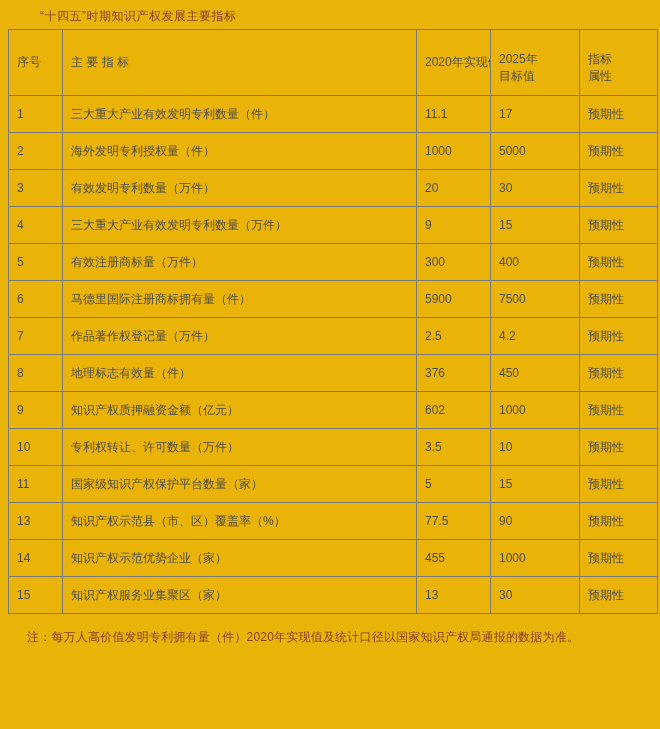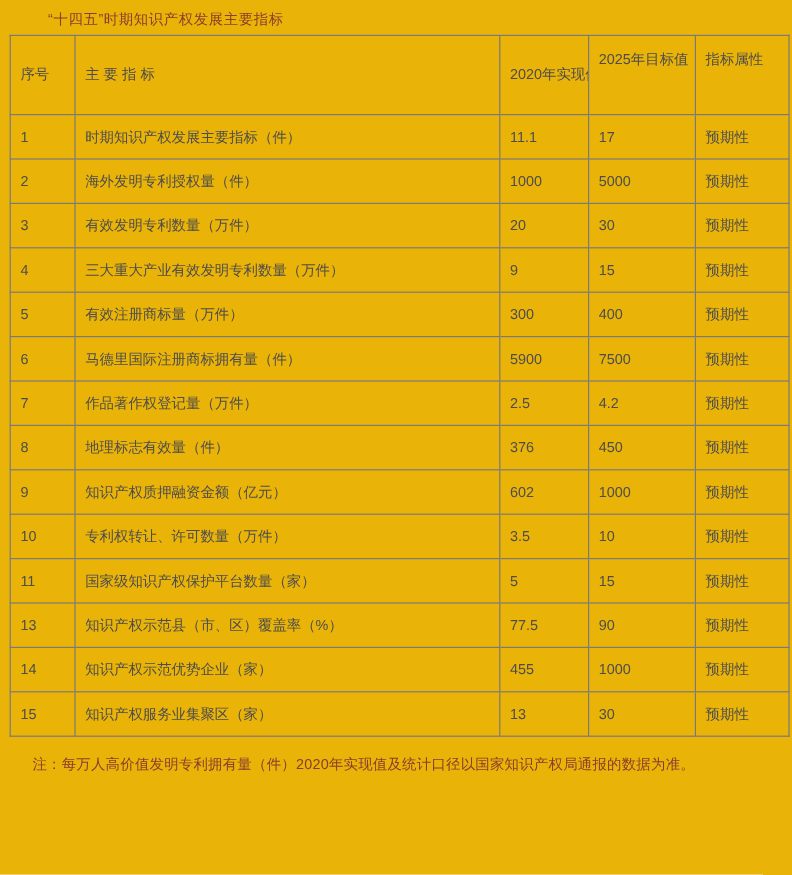--- a/index.html
+++ b/index.html
@@ -47,22 +47,22 @@
   table.indicator-table tbody td { height: 37px; }
 
   td.c1, th.c1 { padding-left: 6px; }
   td.c2, th.c2 { padding-left: 9px; }
   td.c3, th.c3 { padding-left: 6px; }
   td.c4, th.c4 { padding-left: 7px; }
   td.c5, th.c5 { padding-left: 12px; }
 
   .two-line {
     display: flex;
-    flex-direction: row;
-    justify-content: flex-start;
+    flex-direction: column;
+    justify-content: flex-end;
     height: 44px;
   }
 
   .doc-note {
     color: #8b3d2e;
     font-size: 12px;
     line-height: 15px;
     padding: 16px 0 0 27px;
     letter-spacing: 0.2px;
     white-space: nowrap;
@@ -104,21 +104,21 @@
           <span class="two-line">
             <span>指标</span>
             <span>属性</span>
           </span>
         </th>
       </tr>
     </thead>
     <tbody id="table-body">
   <tr>
     <td class="c1">1</td>
-    <td class="c2">时期知识产权发展主要指标（件）</td>
+    <td class="c2">三大重大产业有效发明专利数量（件）</td>
     <td class="c3">11.1</td>
     <td class="c4">17</td>
     <td class="c5">预期性</td>
   </tr>
 
   <tr>
     <td class="c1">2</td>
     <td class="c2">海外发明专利授权量（件）</td>
     <td class="c3">1000</td>
     <td class="c4">5000</td>

